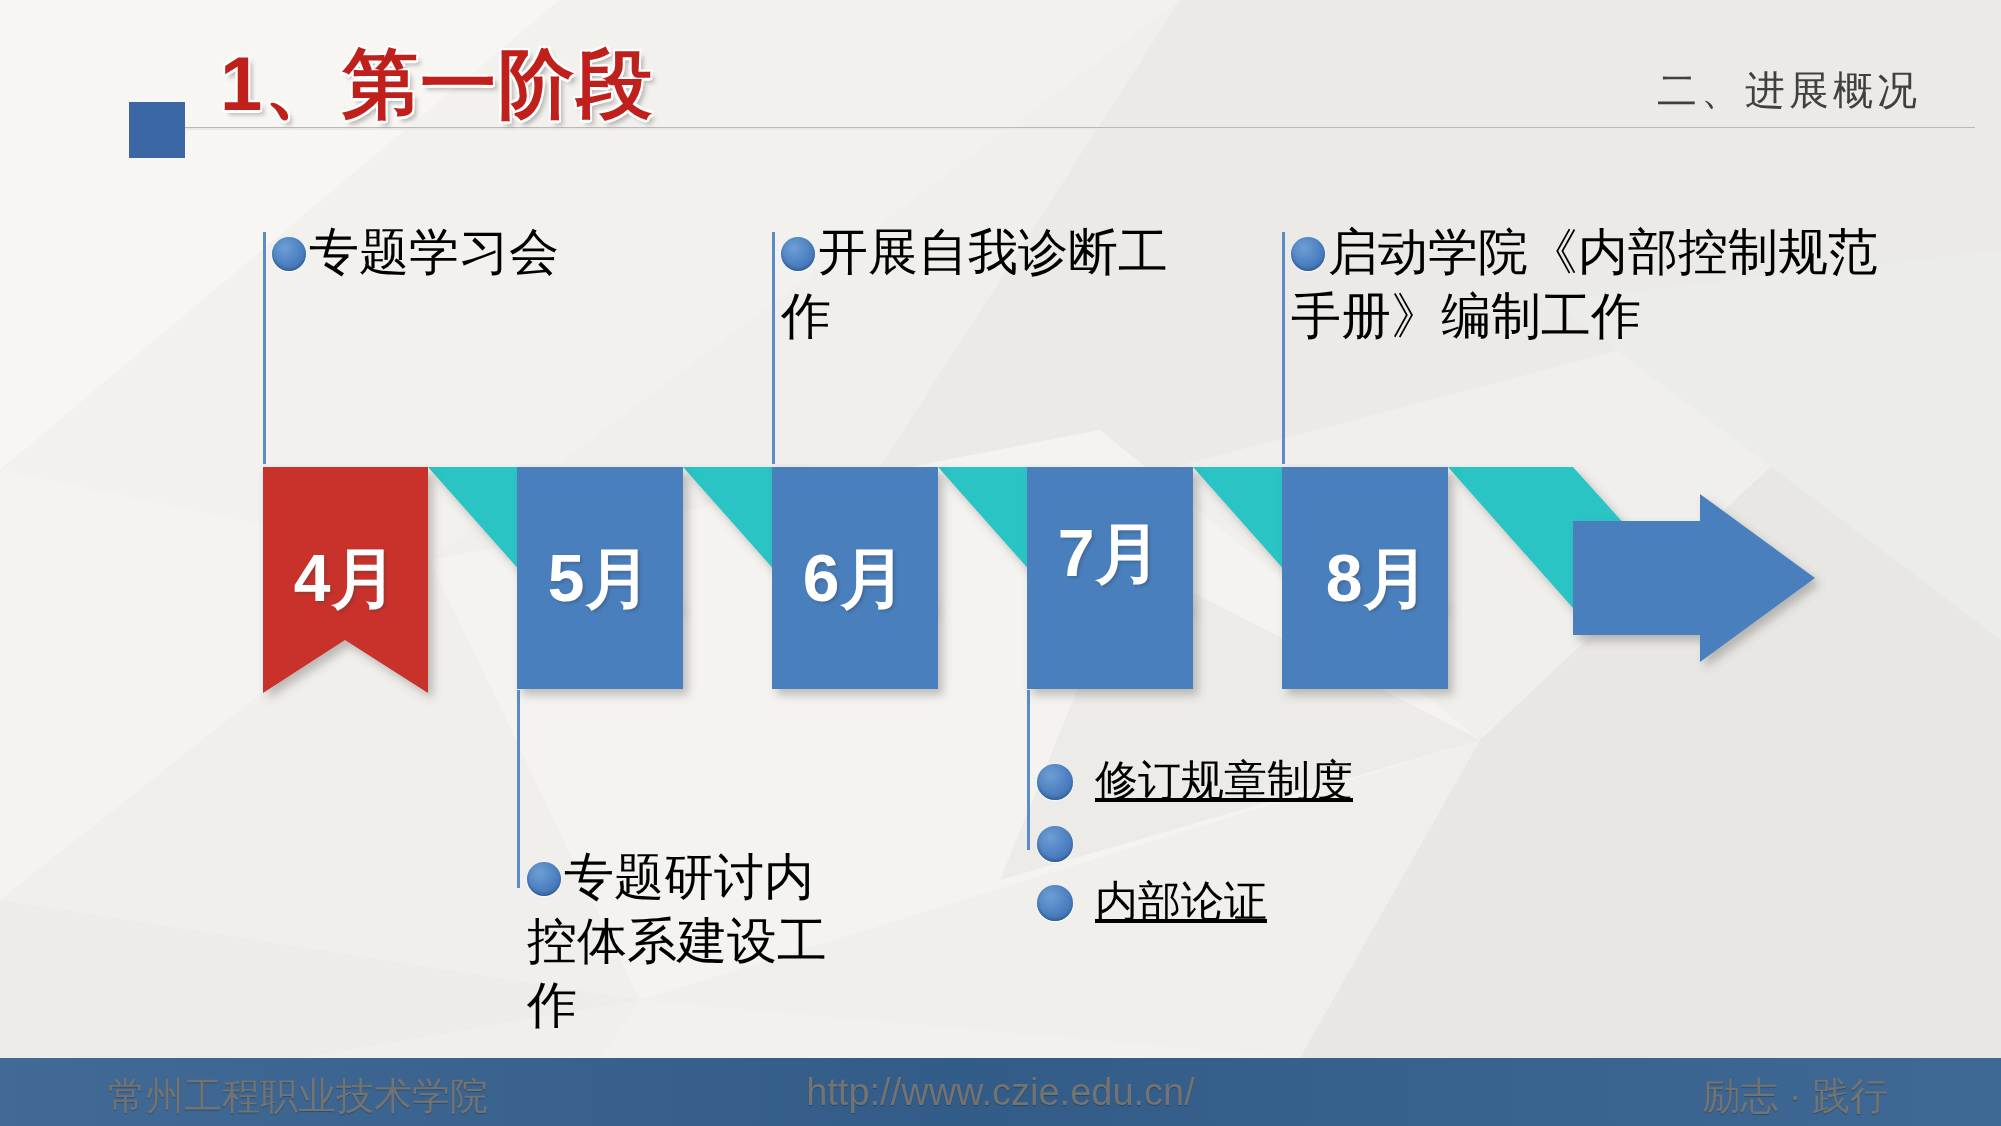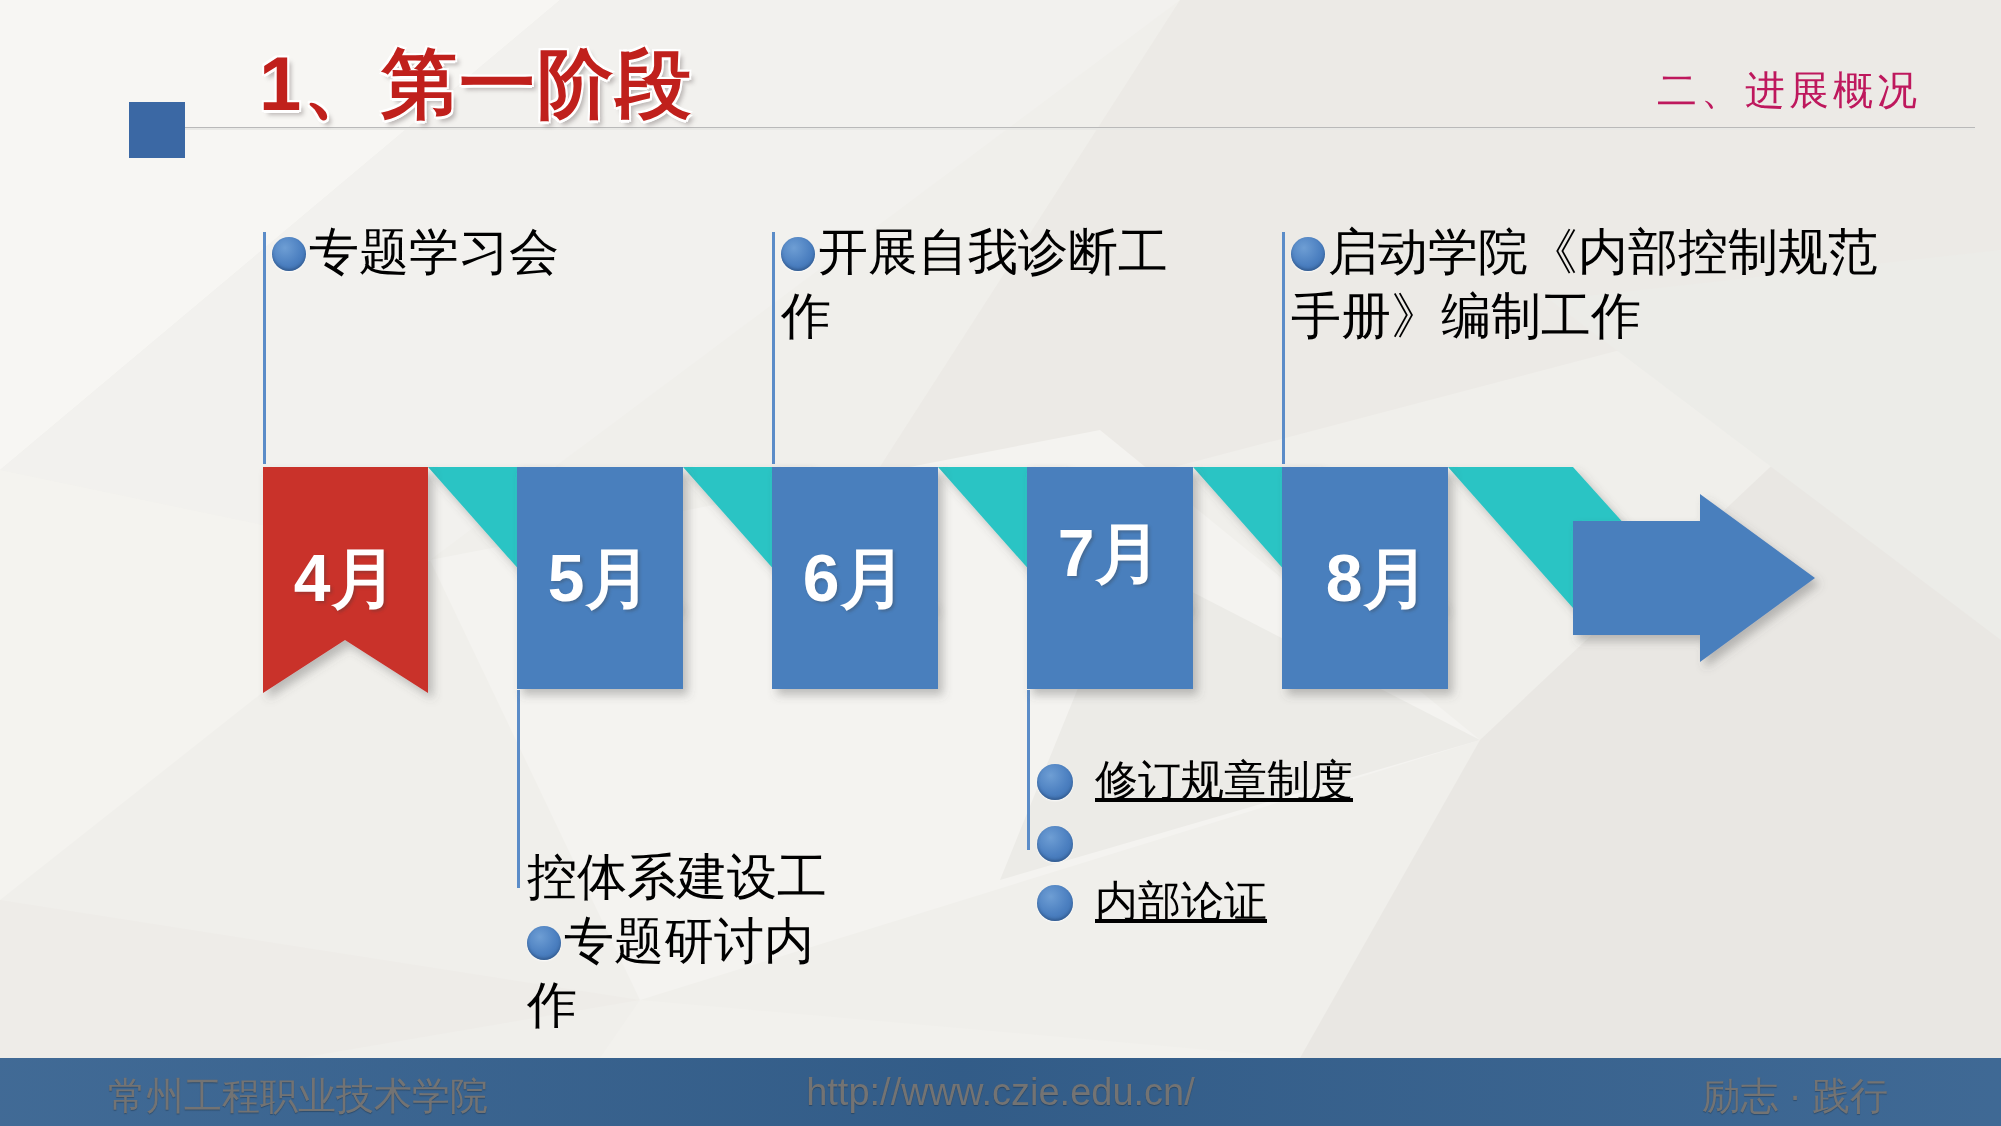--- a/index.html
+++ b/index.html
@@ -52,29 +52,28 @@
     color: #c0201c;
     letter-spacing: 2px;
     white-space: nowrap;
     text-shadow:
        2px  2px 0 #ffffff,
       -2px  2px 0 #ffffff,
        2px -2px 0 #ffffff,
       -2px -2px 0 #ffffff,
        0    3px 0 #ffffff,
        4px  5px 4px rgba(120,110,110,0.45);
-    margin-left: 39px;
   }
   #section-label {
     position: absolute;
     right: 80px;
     top: 63px;
     font-family: "Liberation Serif", "DejaVu Serif", serif;
     font-size: 40px;
-    color: #be185d;
+    color: #404040;
     letter-spacing: 4px;
     white-space: nowrap;
   }
 
   
   .tl-block {
     position: absolute;
     display: flex;
     align-items: center;
     justify-content: center;
@@ -246,24 +245,24 @@
   </div>
 
   <div class="callout" style="left:1291px; top:220px; width:660px;">
     <div>
       <span class="bullet-inline"></span><span>启动学院《内部控制规范</span>
     </div>
     <div>手册》编制工作</div>
   </div>
 
   <div class="callout" style="left:527px; top:845px; width:330px;">
-    <div>控体系建设工</div>
     <div>
       <span class="bullet-inline"></span><span>专题研讨内</span>
     </div>
+    <div>控体系建设工</div>
     <div>作</div>
   </div>
 
   <div class="bullet-list" style="left:1037px; top:758px; width:640px;">
     <div class="bullet-row">
       <span class="dot"></span>
       <span>修订规章制度</span>
     </div>
     <div class="bullet-row">
       <span class="dot"></span>

